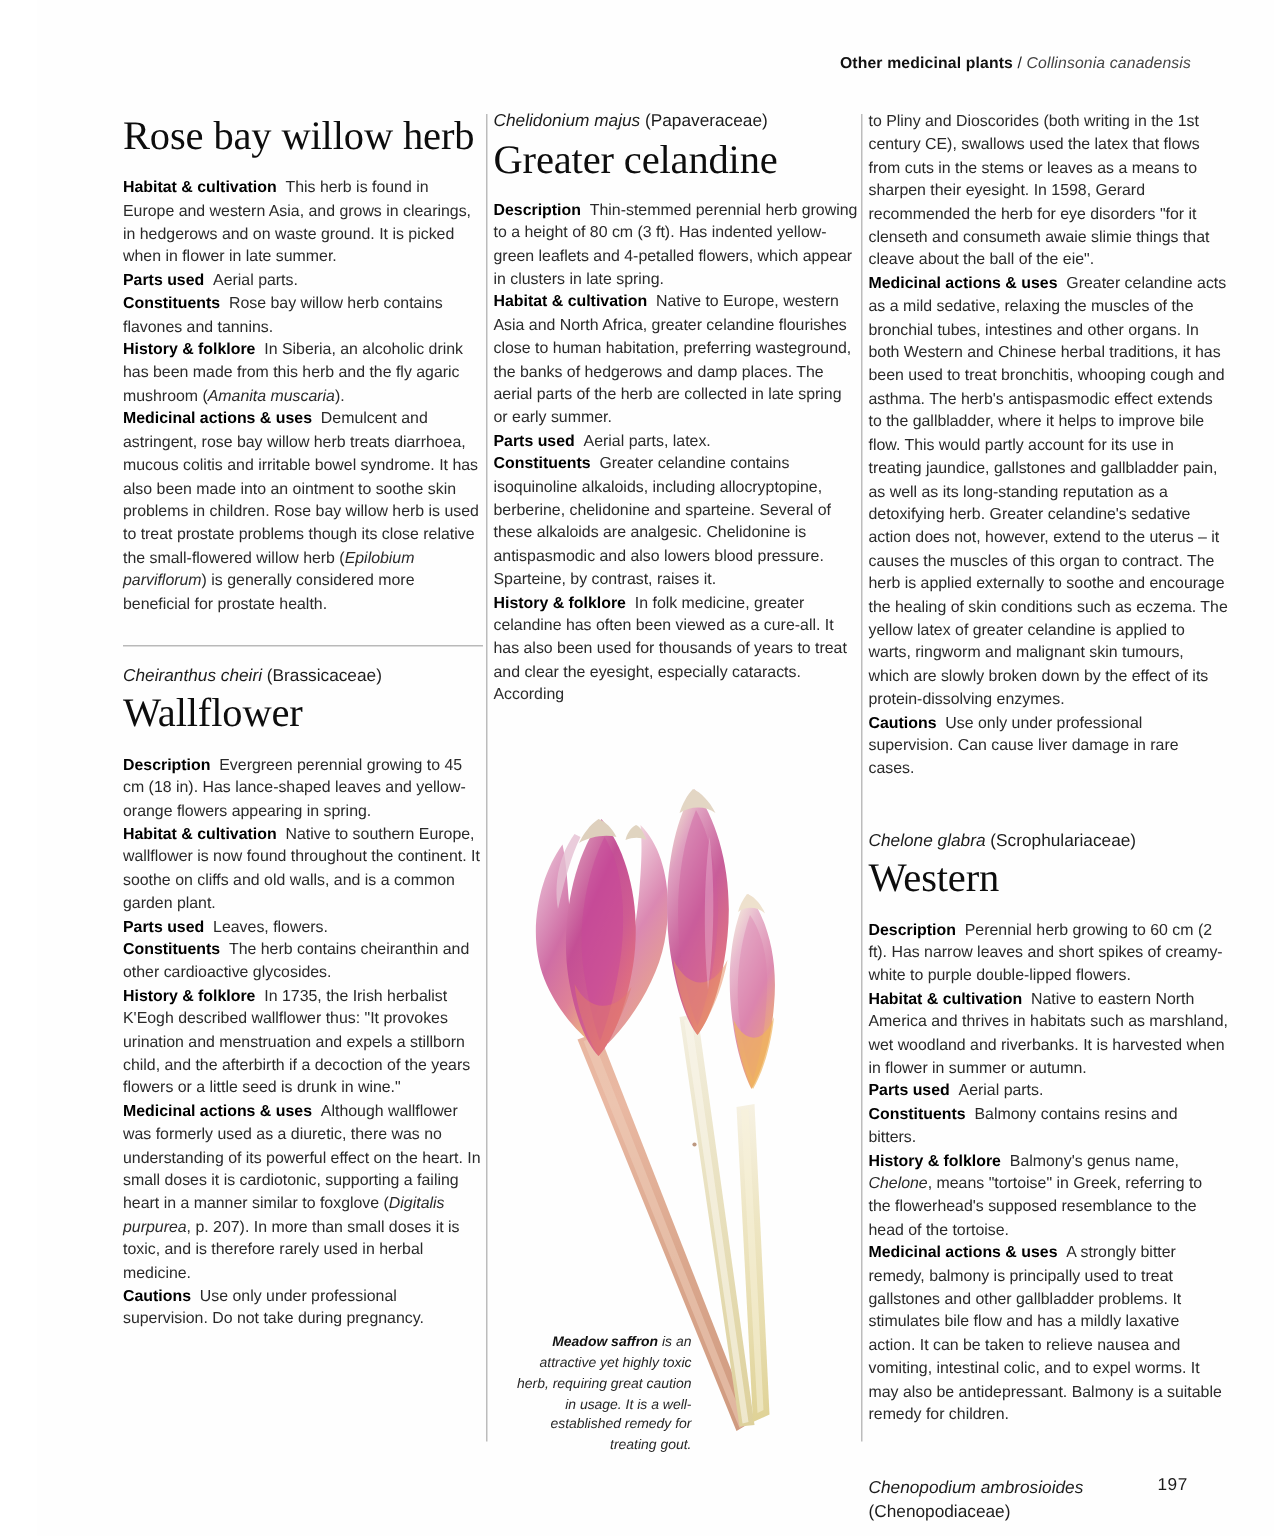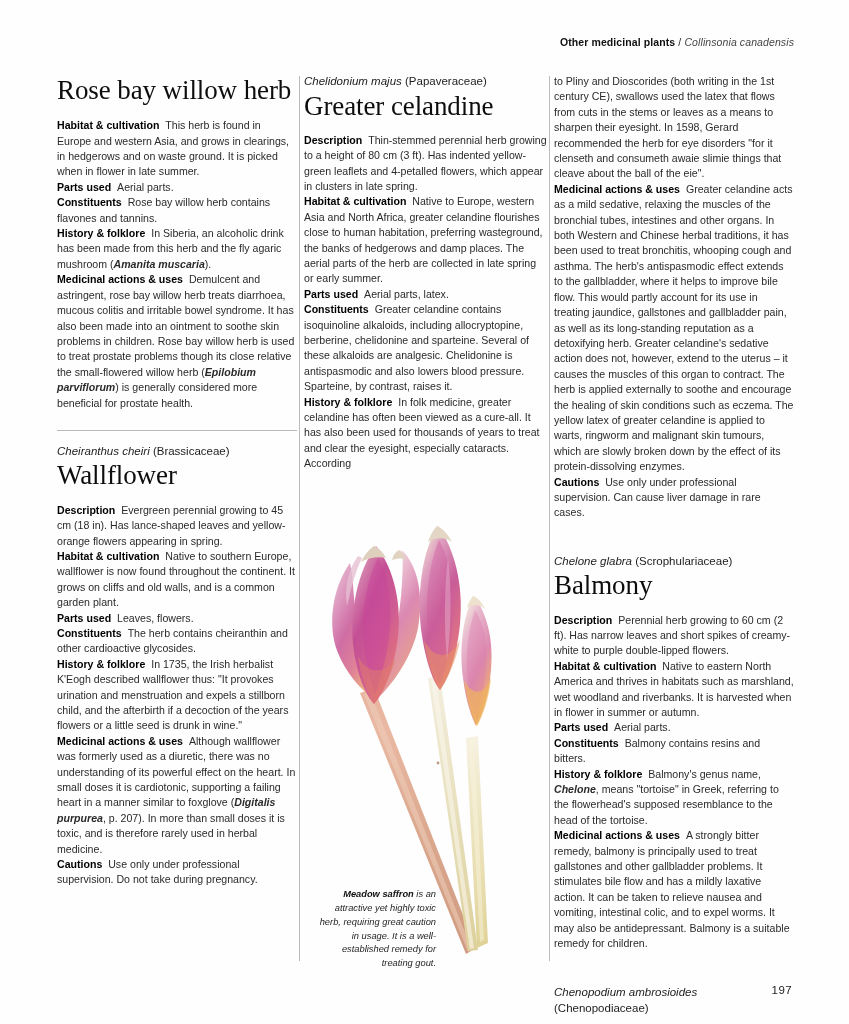--- a/index.html
+++ b/index.html
@@ -12,20 +12,21 @@
     font-family: "Liberation Sans", sans-serif;
     color: #1a1a1a;
     position: relative;
     overflow: hidden;
   }
 
   .page {
     position: absolute;
     inset: 0;
     background: #fefefe;
+    margin-left: 25px;
   }
 
   
   .running-head {
     position: absolute;
     top: 36px;
     right: 55px;
     font-size: 10.5px;
     letter-spacing: 0.1px;
     white-space: nowrap;
@@ -88,21 +89,21 @@
   .body-text {
     font-size: 10.6px;
     line-height: 1.455;
     color: #2a2a2a;
     text-align: left;
     margin: 0;
   }
   .body-text p { margin: 0; }
   .lbl { font-weight: bold; color: #000; }
   .lbl::after { content: "\00a0\00a0"; }
-  .it { font-style: italic; font-weight: bold; }
+  .it { font-style: italic; }
 
   
   .entry-divider {
     height: 1px;
     background: #b9b9b9;
     margin: 19px 0 13px 0;
     width: 100%;
   }
 
   
@@ -172,21 +173,21 @@
       <div class="entry-divider"></div>
 
       <div class="entry">
         <div class="sci-name">
           <span>Cheiranthus cheiri</span>
           <span class="family">(Brassicaceae)</span>
         </div>
         <h1 class="common-name">Wallflower</h1>
         <div class="body-text">
           <p><span class="lbl">Description</span><span>Evergreen perennial growing to 45 cm (18 in). Has lance-shaped leaves and yellow-orange flowers appearing in spring.</span></p>
-          <p><span class="lbl">Habitat &amp; cultivation</span><span>Native to southern Europe, wallflower is now found throughout the continent. It grows on cliffs and old walls, and is a common garden plant.</span></p>
+          <p><span class="lbl">Habitat &amp; cultivation</span><span>Native to southern Europe, wallflower is now found throughout the continent. It soothe on cliffs and old walls, and is a common garden plant.</span></p>
           <p><span class="lbl">Parts used</span><span>Leaves, flowers.</span></p>
           <p><span class="lbl">Constituents</span><span>The herb contains cheiranthin and other cardioactive glycosides.</span></p>
           <p><span class="lbl">History &amp; folklore</span><span>In 1735, the Irish herbalist K'Eogh described wallflower thus: "It provokes urination and menstruation and expels a stillborn child, and the afterbirth if a decoction of the years flowers or a little seed is drunk in wine."</span></p>
           <p><span class="lbl">Medicinal actions &amp; uses</span><span>Although wallflower was formerly used as a diuretic, there was no understanding of its powerful effect on the heart. In small doses it is cardiotonic, supporting a failing heart in a manner similar to foxglove (<span class="it">Digitalis purpurea</span>, p. 207). In more than small doses it is toxic, and is therefore rarely used in herbal medicine.</span></p>
           <p><span class="lbl">Cautions</span><span>Use only under professional supervision. Do not take during pregnancy.</span></p>
         </div>
       </div>
     </div>
 
     <div class="col col-2">
@@ -333,21 +334,21 @@
         </div>
       </div>
 
       <div class="entry-divider" style="visibility:hidden;"></div>
 
       <div class="entry">
         <div class="sci-name">
           <span>Chelone glabra</span>
           <span class="family">(Scrophulariaceae)</span>
         </div>
-        <h1 class="common-name">Balmony</h1>
+        <h1 class="common-name">Western</h1>
         <div class="body-text">
           <p><span class="lbl">Description</span><span>Perennial herb growing to 60 cm (2 ft). Has narrow leaves and short spikes of creamy-white to purple double-lipped flowers.</span></p>
           <p><span class="lbl">Habitat &amp; cultivation</span><span>Native to eastern North America and thrives in habitats such as marshland, wet woodland and riverbanks. It is harvested when in flower in summer or autumn.</span></p>
           <p><span class="lbl">Parts used</span><span>Aerial parts.</span></p>
           <p><span class="lbl">Constituents</span><span>Balmony contains resins and bitters.</span></p>
           <p><span class="lbl">History &amp; folklore</span><span>Balmony's genus name, <span class="it">Chelone</span>, means "tortoise" in Greek, referring to the flowerhead's supposed resemblance to the head of the tortoise.</span></p>
           <p><span class="lbl">Medicinal actions &amp; uses</span><span>A strongly bitter remedy, balmony is principally used to treat gallstones and other gallbladder problems. It stimulates bile flow and has a mildly laxative action. It can be taken to relieve nausea and vomiting, intestinal colic, and to expel worms. It may also be antidepressant. Balmony is a suitable remedy for children.</span></p>
         </div>
       </div>
 

